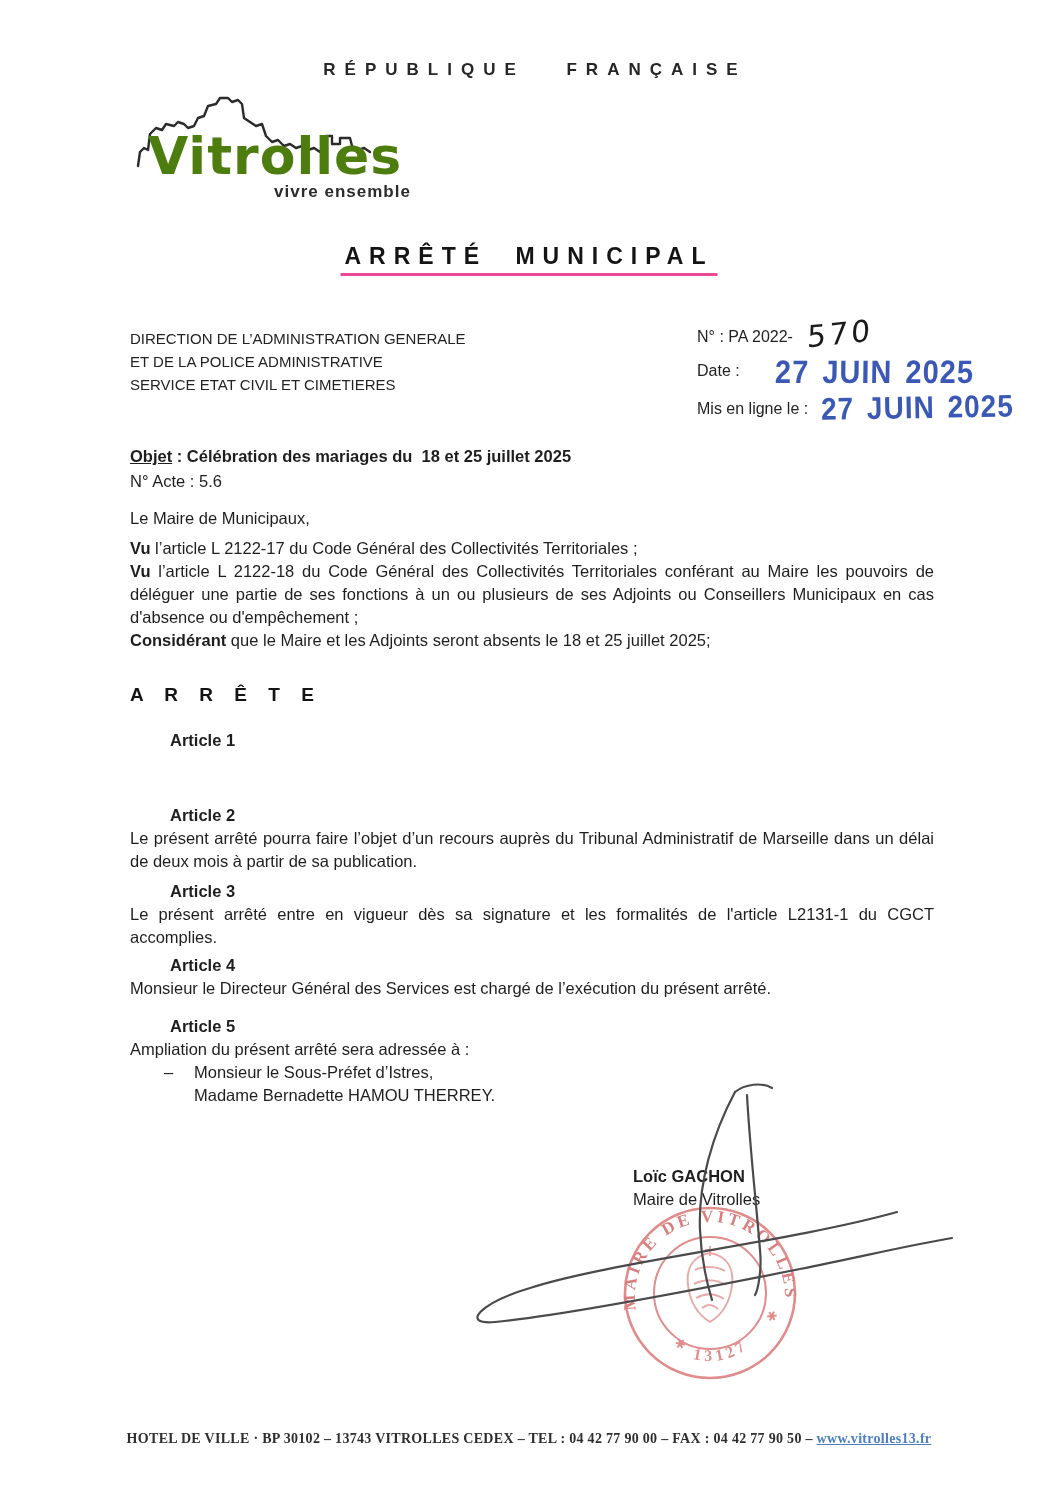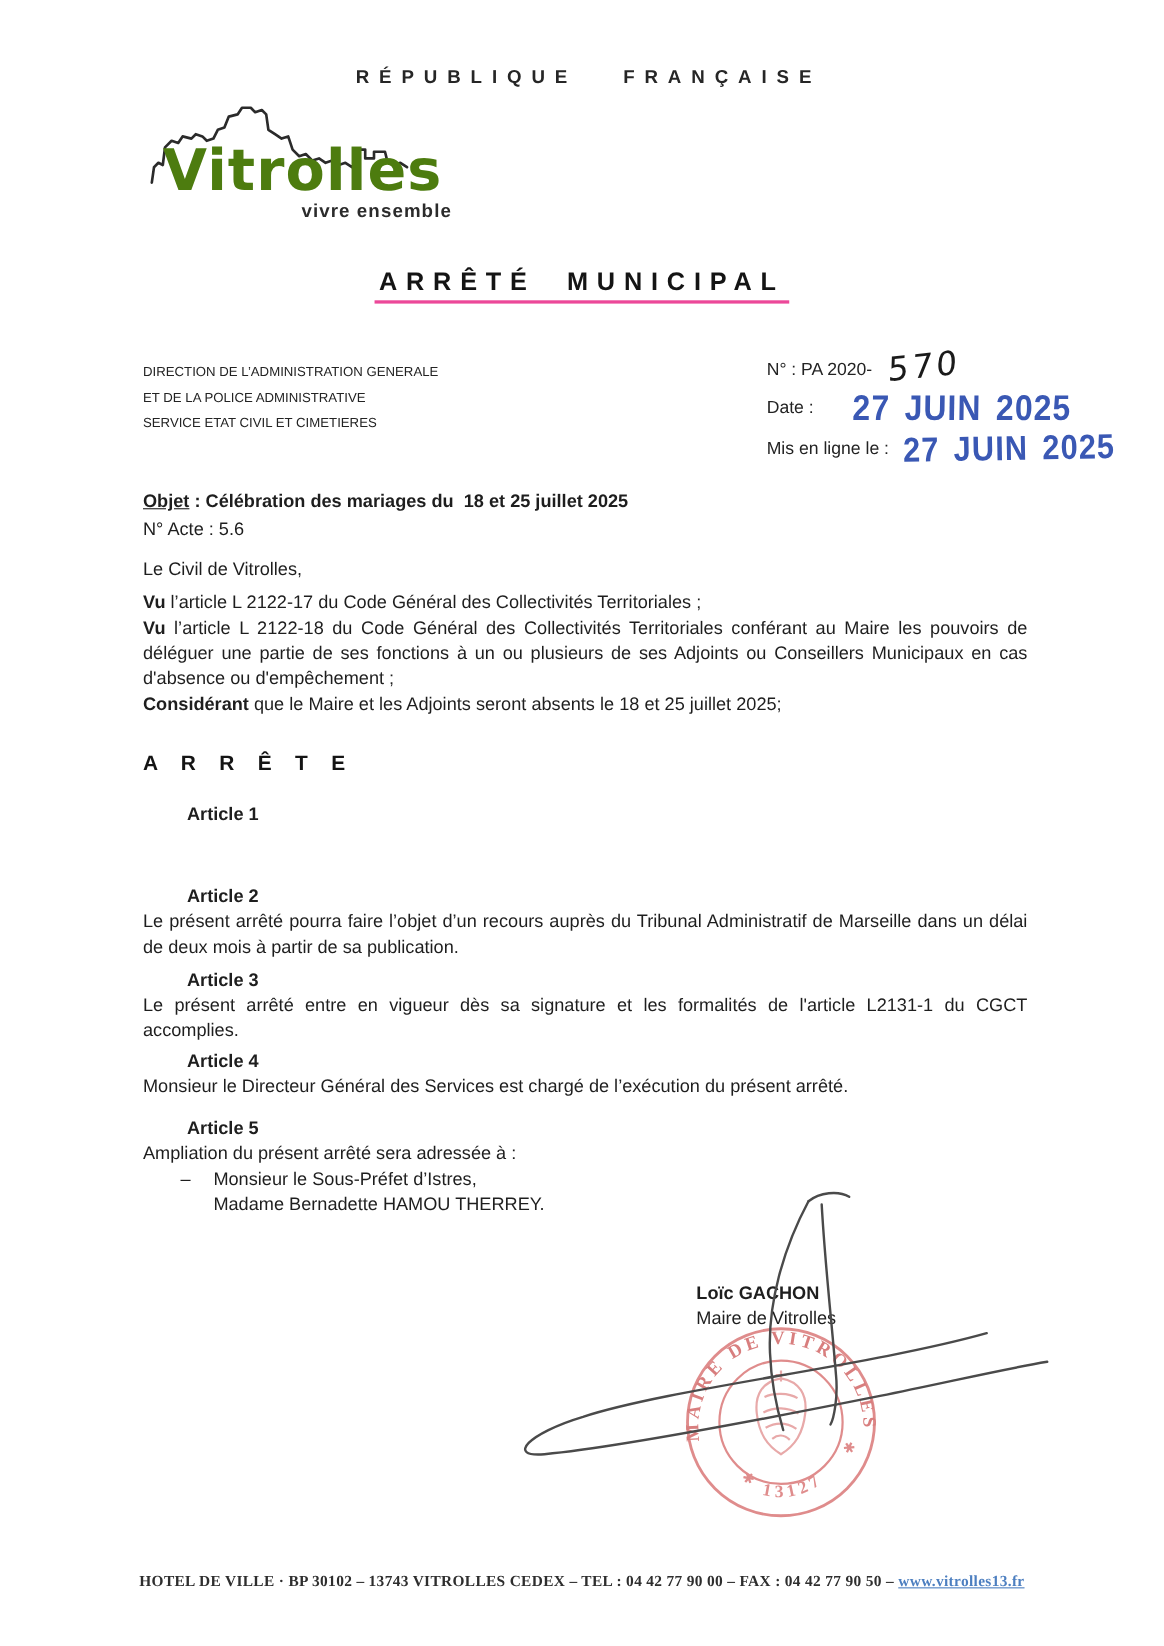--- a/index.html
+++ b/index.html
@@ -26,21 +26,21 @@
     font-size:17px; font-weight:600; color:#2b2b2b; letter-spacing:1px;margin-left:28px;
   }
 
   .doc-title {
     position:absolute; top:243px; left:50%; transform:translateX(-50%);
     font-size:23px; font-weight:700; letter-spacing:8px; word-spacing:14px;
     border-bottom:3px solid #ec4899; padding:0 4px 3px 4px; color:#141414;
     white-space:nowrap;
   }
 
-  .dept-block { position:absolute; left:130px; top:327px; font-size:12px; line-height:23px; color:#232323; }
+  .dept-block { position:absolute; left:130px; top:327px; font-size:15px; line-height:23px; color:#232323; }
 
   .ref-block { position:absolute; left:697px; top:322px; font-size:16px; color:#232323; width:350px; }
   .ref-line { position:relative; height:34px; }
   .ref-label { display:inline-block; padding-top:6px; }
   .handwritten {
     position:absolute; left:110px; top:-6px;
     font-size:30px; font-family:"DejaVu Sans",sans-serif;
     transform:rotate(-6deg) skewX(-8deg); letter-spacing:3px; color:#1a1a1a;
   }
   .blue-stamp {
@@ -104,39 +104,39 @@
   <div class="doc-title">ARRÊTÉ MUNICIPAL</div>
 
   <div class="dept-block">
     <div>DIRECTION DE L’ADMINISTRATION GENERALE</div>
     <div>ET DE LA POLICE ADMINISTRATIVE</div>
     <div>SERVICE ETAT CIVIL ET CIMETIERES</div>
   </div>
 
   <div class="ref-block">
     <div class="ref-line">
-      <span class="ref-label">N° : PA 2020-</span>
+      <span class="ref-label">N° : PA 2022-</span>
       <span class="handwritten">570</span>
     </div>
     <div class="ref-line">
       <span class="ref-label">Date :</span>
       <span class="blue-stamp stamp-1">27 JUIN 2025</span>
     </div>
     <div class="ref-line" style="margin-top:4px;">
       <span class="ref-label">Mis en ligne le :</span>
       <span class="blue-stamp stamp-2">27 JUIN 2025</span>
     </div>
   </div>
 
   <div class="subject-block">
     <div class="subject-line"><span class="subject-label">Objet</span><span> : Célébration des mariages du  18 et 25 juillet 2025</span></div>
     <div class="act-line">N° Acte : 5.6</div>
   </div>
 
-  <div class="opening">Le Civil de Vitrolles,</div>
+  <div class="opening">Le Maire de Municipaux,</div>
 
   <div class="clauses">
     <p><span class="lead">Vu</span><span> l’article L 2122-17 du Code Général des Collectivités Territoriales ;</span></p>
     <p><span class="lead">Vu</span><span> l’article L 2122-18 du Code Général des Collectivités Territoriales conférant au Maire les pouvoirs de déléguer une partie de ses fonctions à un ou plusieurs de ses Adjoints ou Conseillers Municipaux en cas d'absence ou d'empêchement ;</span></p>
     <p><span class="lead">Considérant</span><span> que le Maire et les Adjoints seront absents le 18 et 25 juillet 2025;</span></p>
   </div>
 
   <div class="arrete-heading">A R R Ê T E</div>
 
   <div class="article art-1">

